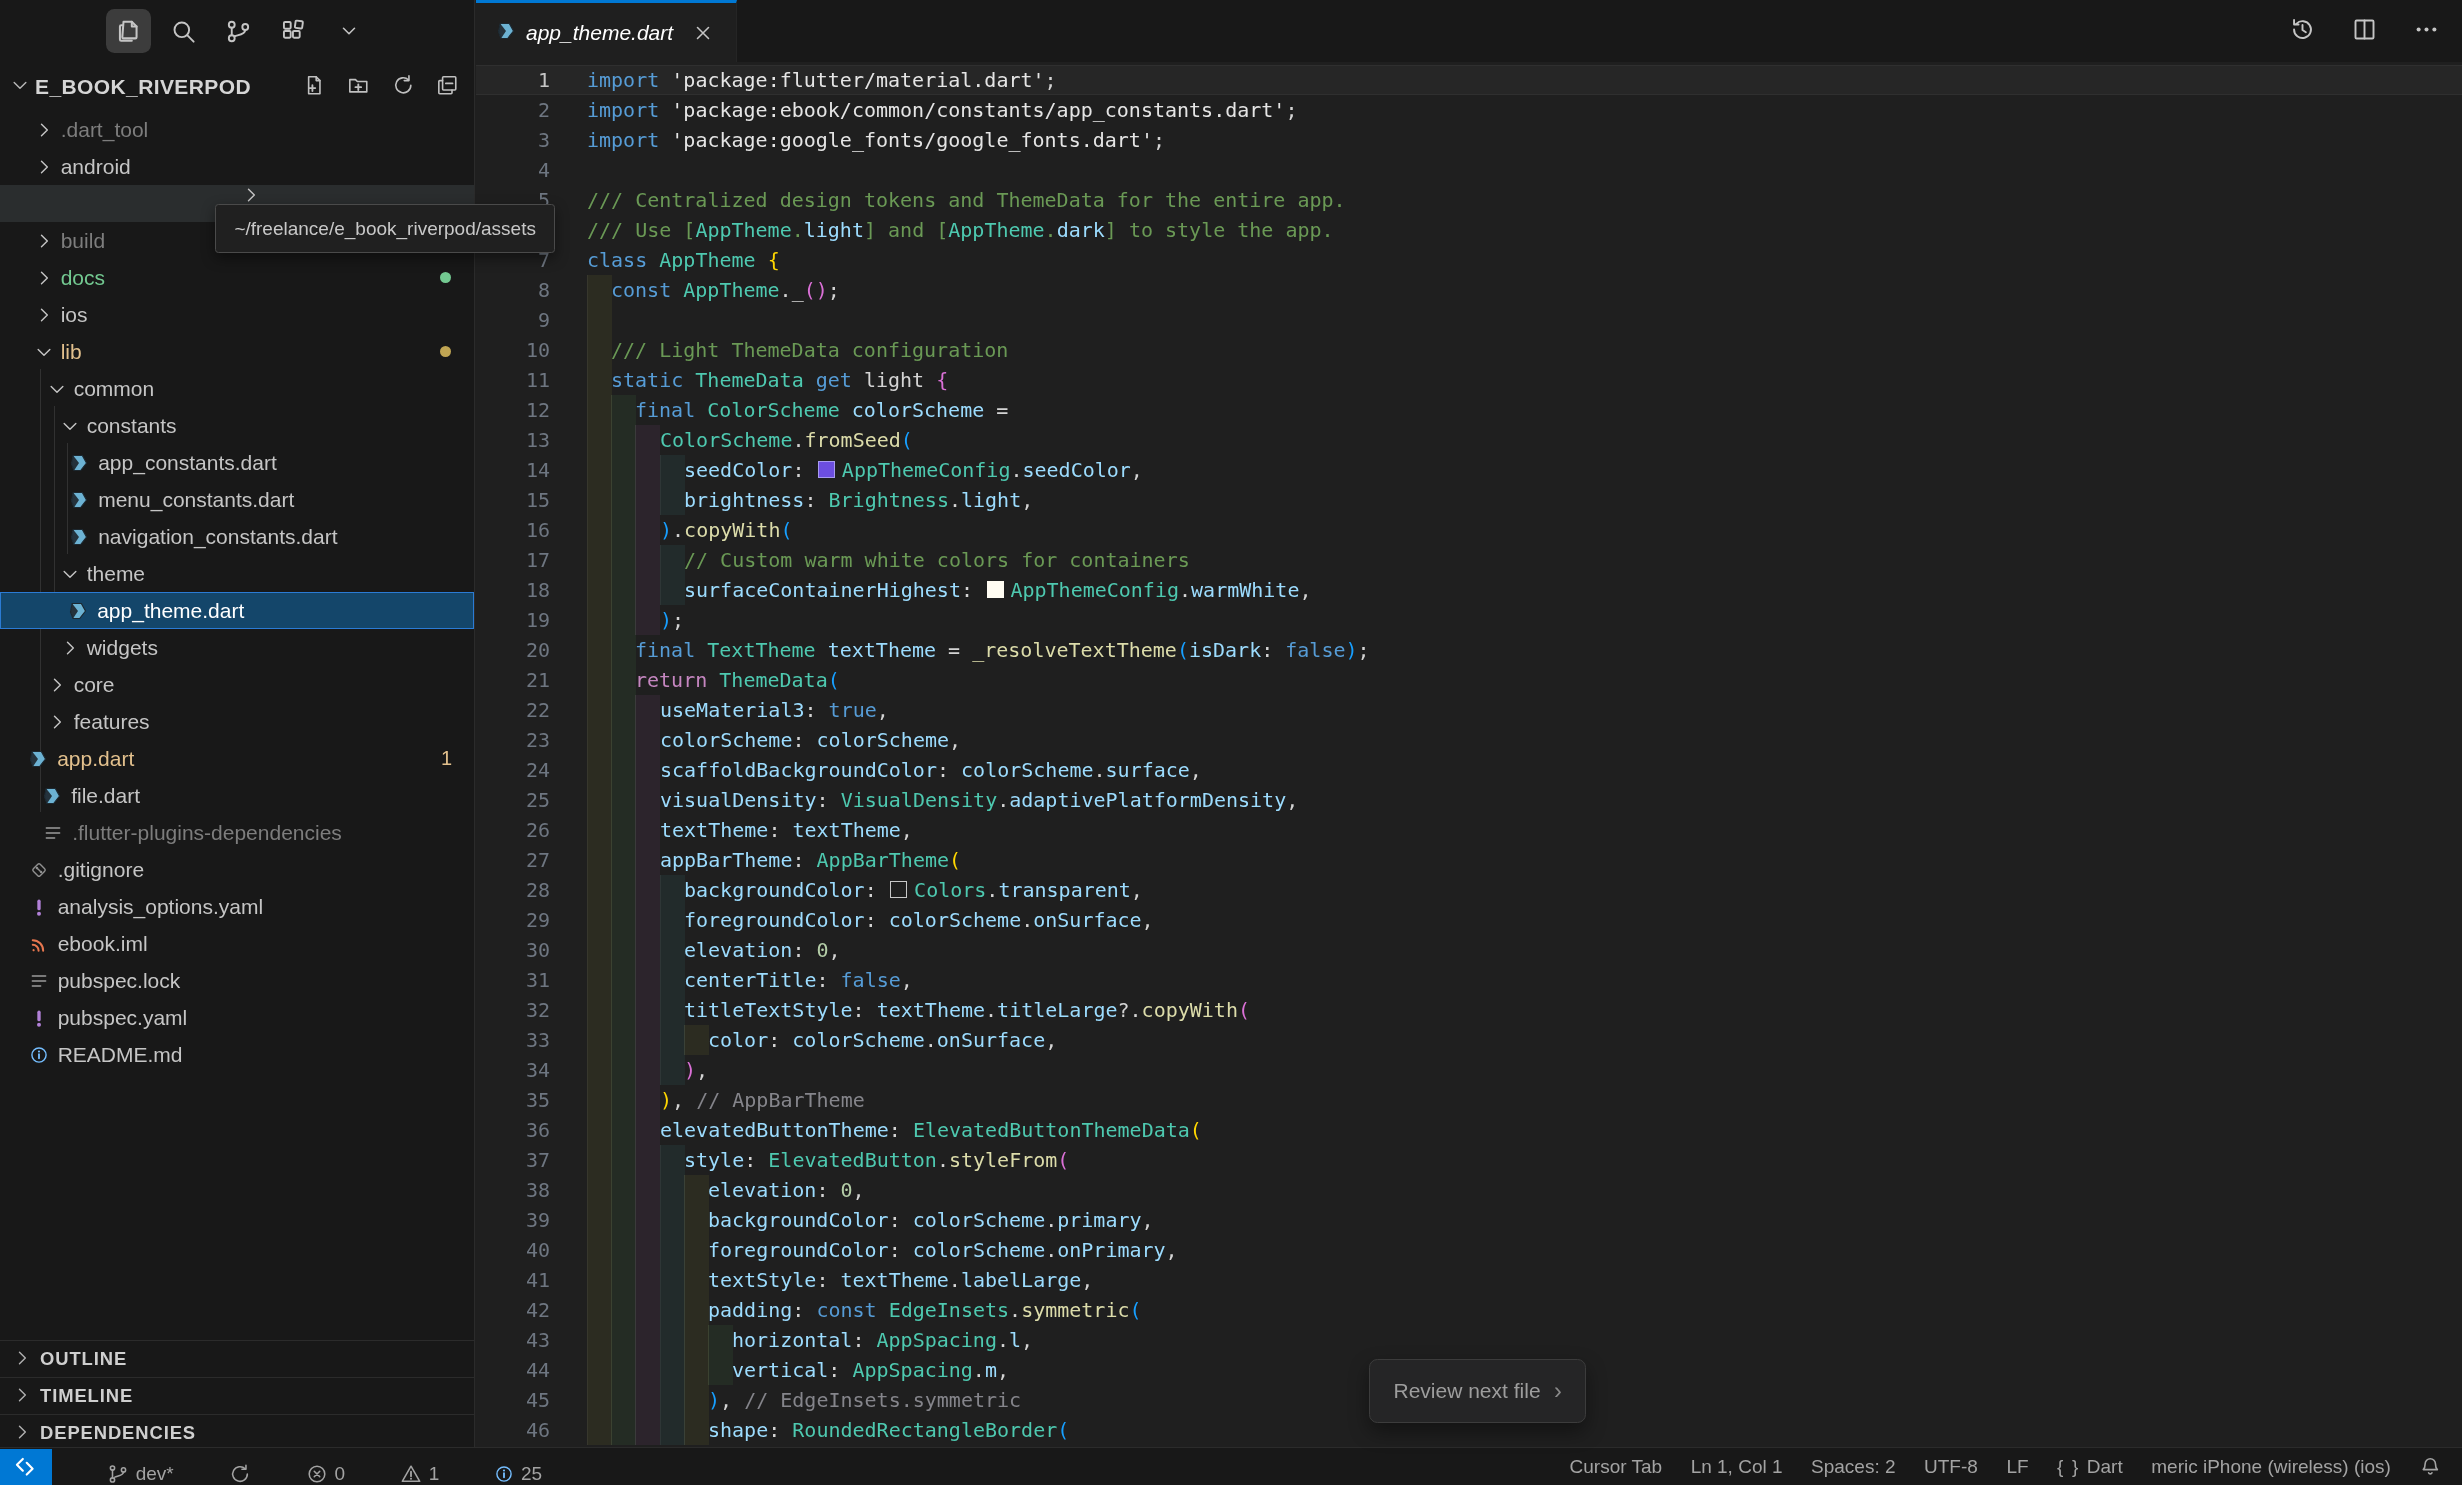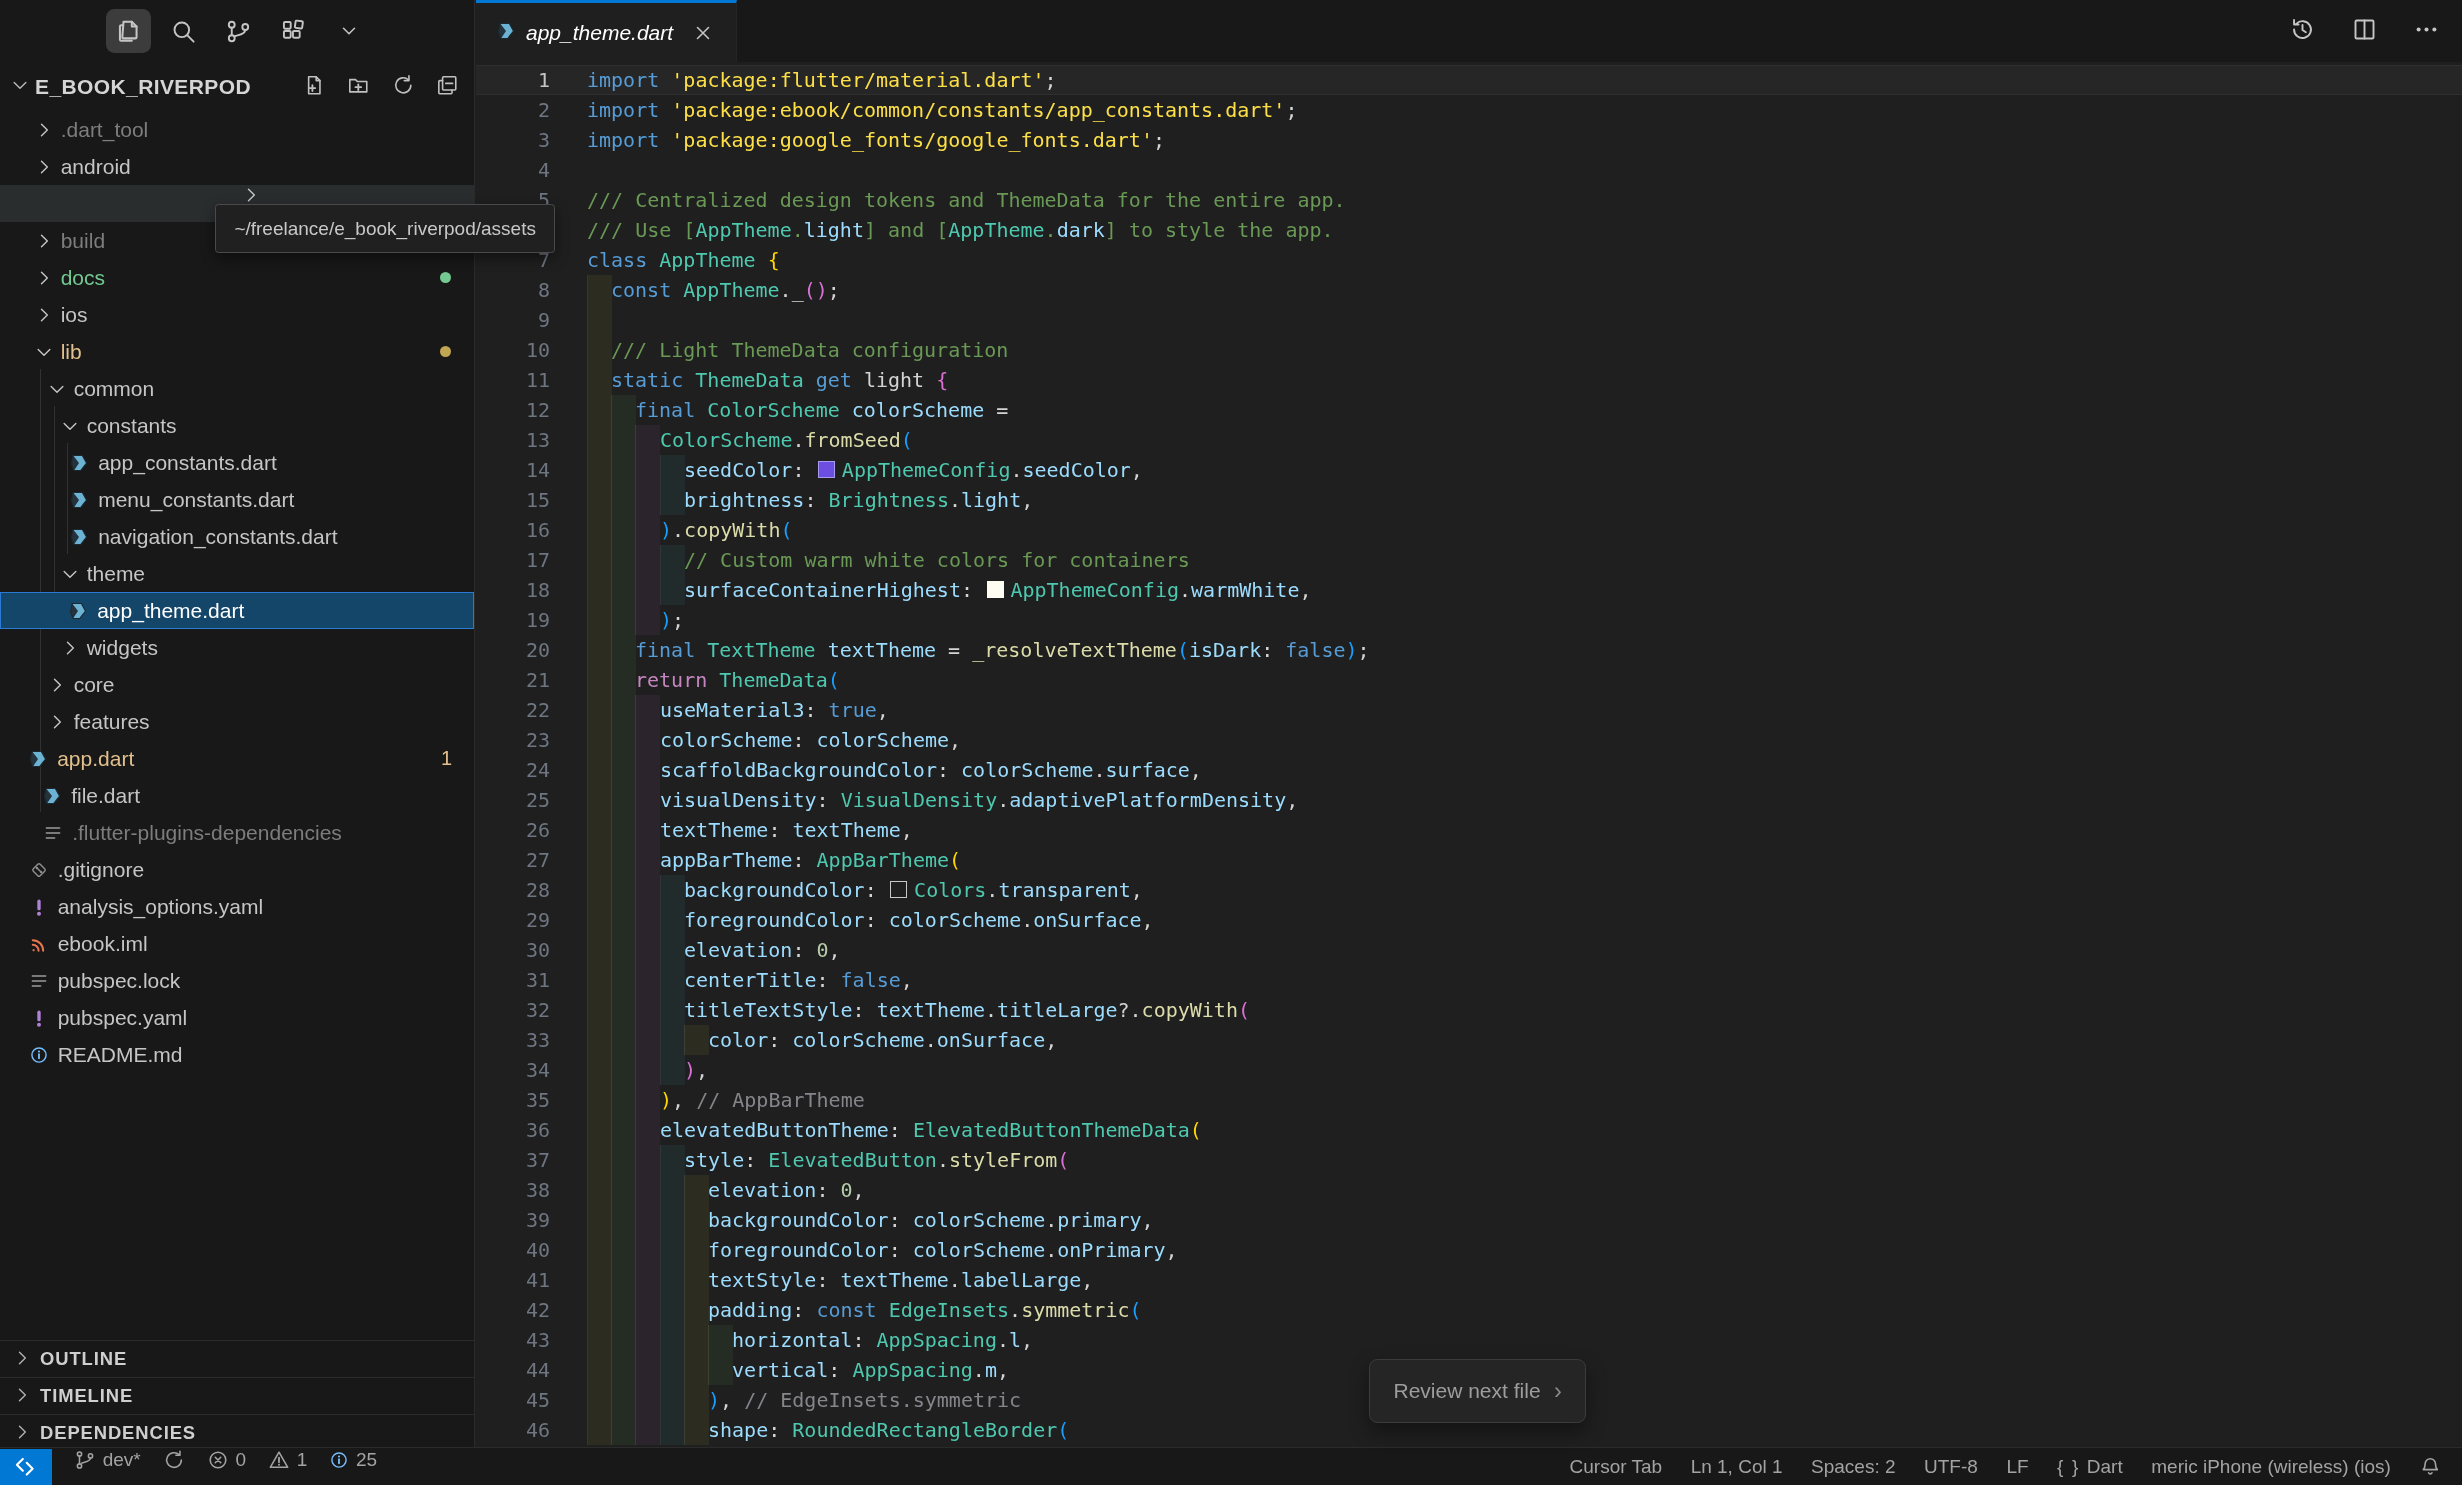--- a/index.html
+++ b/index.html
@@ -46,21 +46,21 @@
 
   
   #editor{left:476px;top:62px;width:1986px;height:1385px;background:#1f1f1f;overflow:hidden;padding-top:3.4px;box-sizing:content-box;}
   .line{display:flex;height:30px;line-height:30px;font-family:"DejaVu Sans Mono",monospace;font-size:20px;white-space:pre;}
   .line .ln{width:111px;box-sizing:border-box;padding-right:37px;text-align:right;color:#6e7681;flex:none;}
   .line .lc{position:relative;flex:1;}
   .line .lc .txt{position:relative;z-index:2;}
   .line.cur{background:rgba(255,255,255,0.035);box-shadow:inset 0 0.8px 0 rgba(255,255,255,0.06),inset 0 -0.8px 0 rgba(255,255,255,0.06);}
   .line.cur .ln{color:#c6c6c6;}
   .ibar{position:absolute;top:0;height:30px;width:24px;border-left:0.8px solid rgba(255,255,255,0.055);z-index:1;}
-  .tk-kw{color:#569CD6;} .tk-ctl{color:#C586C0;} .tk-str{color:#fde047;} .tk-cmt{color:#6A9955;}
+  .tk-kw{color:#569CD6;} .tk-ctl{color:#C586C0;} .tk-str{color:#e5e5e5;} .tk-cmt{color:#6A9955;}
   .tk-cls{color:#4EC9B0;} .tk-fn{color:#DCDCAA;} .tk-var{color:#9CDCFE;} .tk-num{color:#B5CEA8;}
   .tk-pn{color:#D4D4D4;} .tk-lbl{color:#85858B;} .tk-b0{color:#FFD700;} .tk-b1{color:#DA70D6;} .tk-b2{color:#179FFF;}
   .sw{display:inline-block;width:17px;height:17px;margin:0 6.7px 0 1.7px;vertical-align:-0.8px;box-sizing:border-box;}
   .swP{background:#6C4EE0;border:1.7px solid #A79AF0;}
   .swW{background:#FFFCF2;}
   .swT{background:transparent;border:1.7px solid #C8C8C8;}
 
   
   #path-tooltip{left:215px;top:204px;height:47px;display:flex;align-items:center;padding:0 18.4px;
       background:#202020;border:1.7px solid #4a4a4a;border-radius:3.4px;color:#c8c8c8;font-size:19px;
@@ -575,21 +575,21 @@
 
 <div id="path-tooltip" class="abs">
   <span>~/freelance/e_book_riverpod/assets</span>
 </div>
 <div id="review-btn" class="abs">
   <span>Review next file</span>
   <span class="rchev">›</span>
 </div>
 
 <div id="statusbar" class="abs">
-  <div id="status-left" style="display:flex;align-items:flex-start;">
+  <div id="status-left" style="display:flex;align-items:flex-end;gap:33px;">
       <div id="remote-ind">
         <span style="display: inline-flex;">
           <svg width="23.5" height="23.5" viewBox="0 0 24 24" fill="none" stroke="currentColor" stroke-width="1.7" stroke-linecap="round" stroke-linejoin="round">
             <path d="M9 4L3 10l6 6" stroke-width="2.2"></path>
             <path d="M13 8l6 6-6 6" stroke-width="2.2"></path>
           </svg>
         </span>
       </div>
       <div class="sitem">
         <span style="display: inline-flex;">

